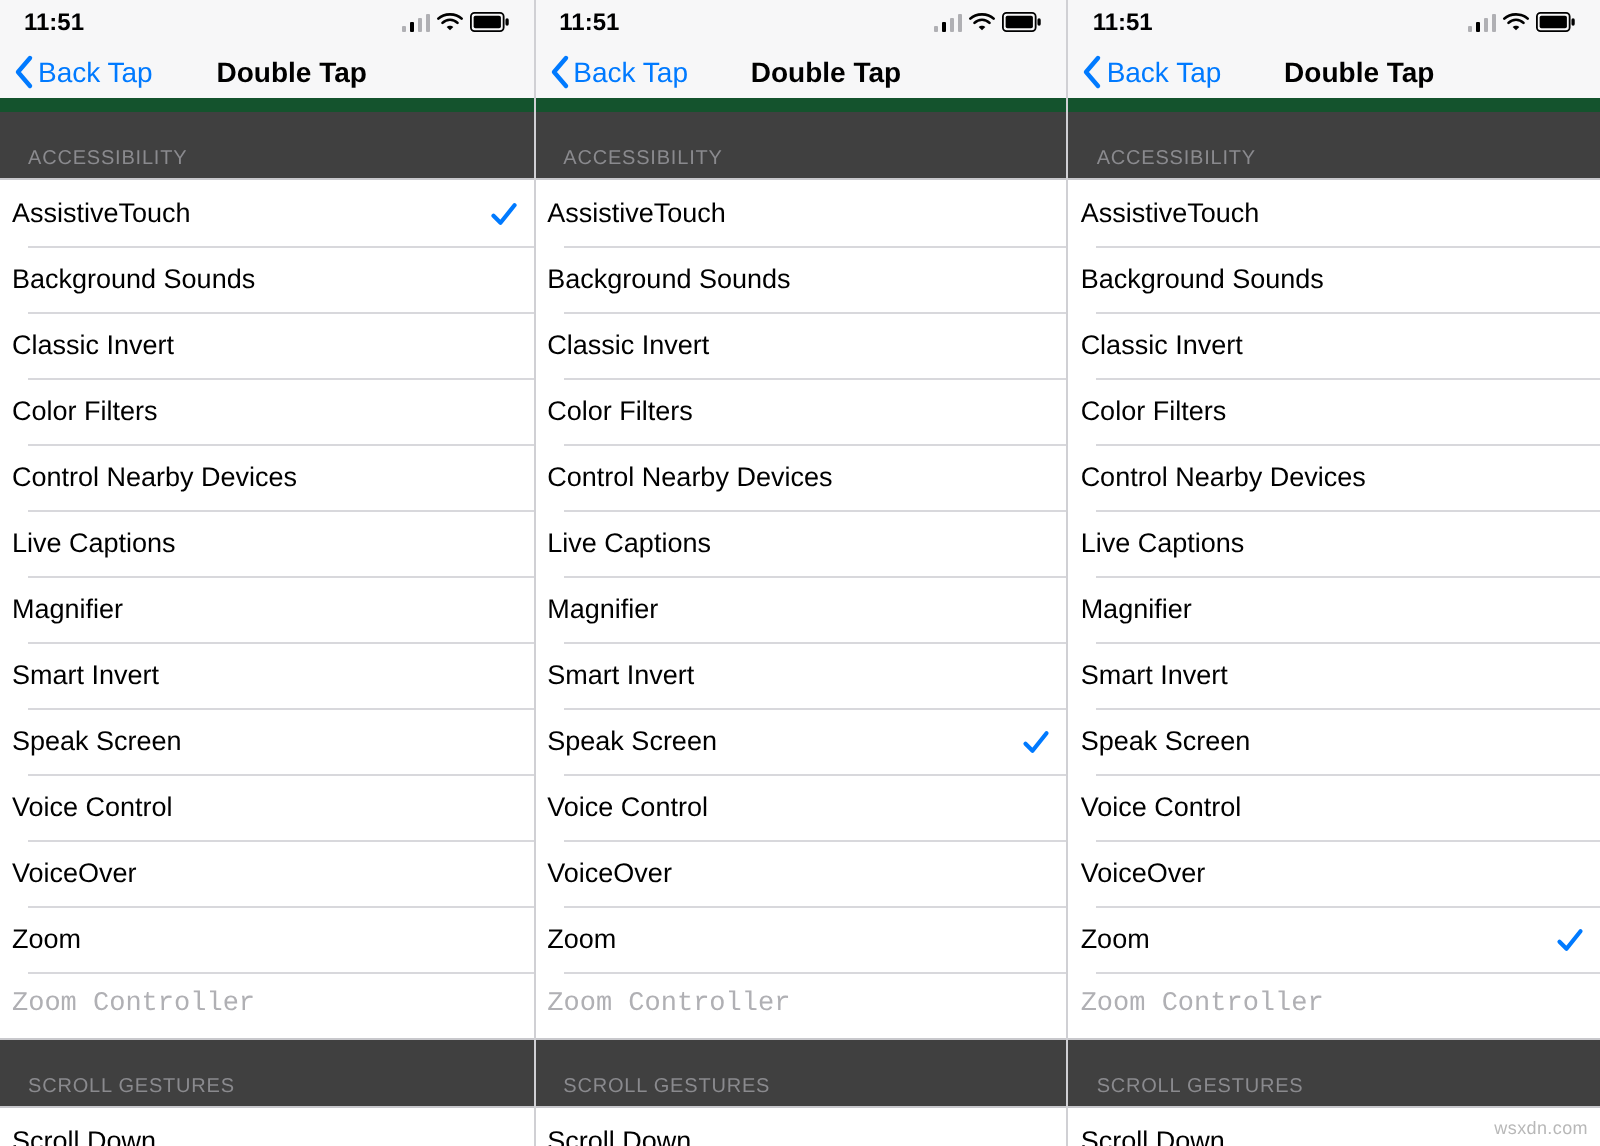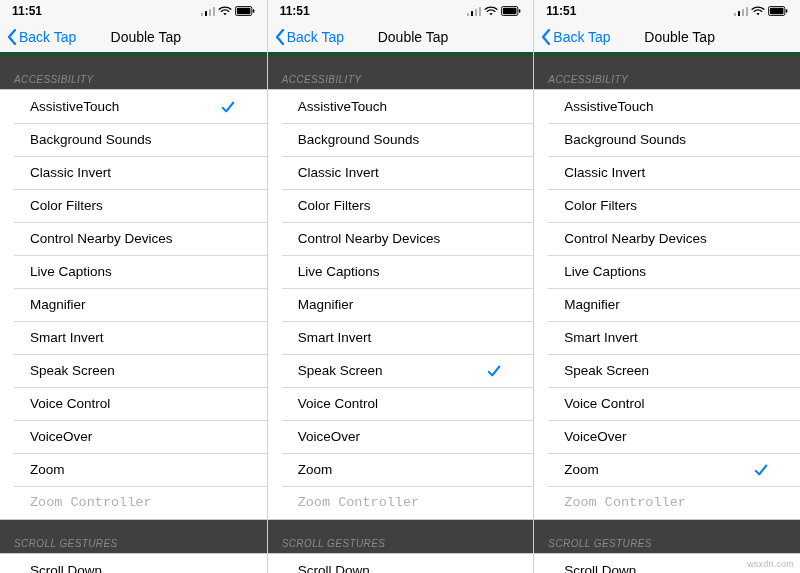--- a/index.html
+++ b/index.html
@@ -35,61 +35,60 @@
     background: #f7f7f8;
   }
   .status-right { display: flex; align-items: center; gap: 3px; }
   .status-right svg { display: block; }
   .nav-bar {
     height: 34px;
     display: flex;
     align-items: center;
     padding: 0 6px;
     background: #f7f7f8;
-    border-bottom: 4px solid #14532d;
+    border-bottom: 7px solid #14532d;
     position: relative;
   }
   .back-btn {
     display: flex;
     align-items: center;
     color: #007aff;
     font-size: 14px;
     gap: 1px;
     cursor: pointer;
   }
   .back-btn svg { display: block; }
   .nav-title {
     position: absolute;
     left: 50%;
     transform: translateX(-50%);
     font-size: 14px;
-    font-weight: 400;
+    font-weight: 700;
     color: #000;
     padding-left: 25px;
   }
   .content { flex: 1; overflow: hidden; }
   .section-header {
     font-size: 10px;
     letter-spacing: 0.4px;
     color: #8a8a8e;
     text-transform: uppercase;
     padding: 18px 14px 4px 14px;
-    font-style: italic;
   }
   .list {
     background: #fff;
     border-top: 0.5px solid #c8c8cc;
     border-bottom: 0.5px solid #c8c8cc;
   }
   .row {
     display: flex;
     align-items: center;
     justify-content: space-between;
     height: 33px;
-    padding: 0 30px;
+    padding: 0 6px;
     font-size: 13.5px;
     color: #000;
     position: relative;
     cursor: pointer;
   }
   .row.disabled { color: #b0b0b4; cursor: default; font-family: Liberation Mono, monospace; }
   .row + .row::before {
     content: "";
     position: absolute;
     left: 14px; right: 0; top: 0;

